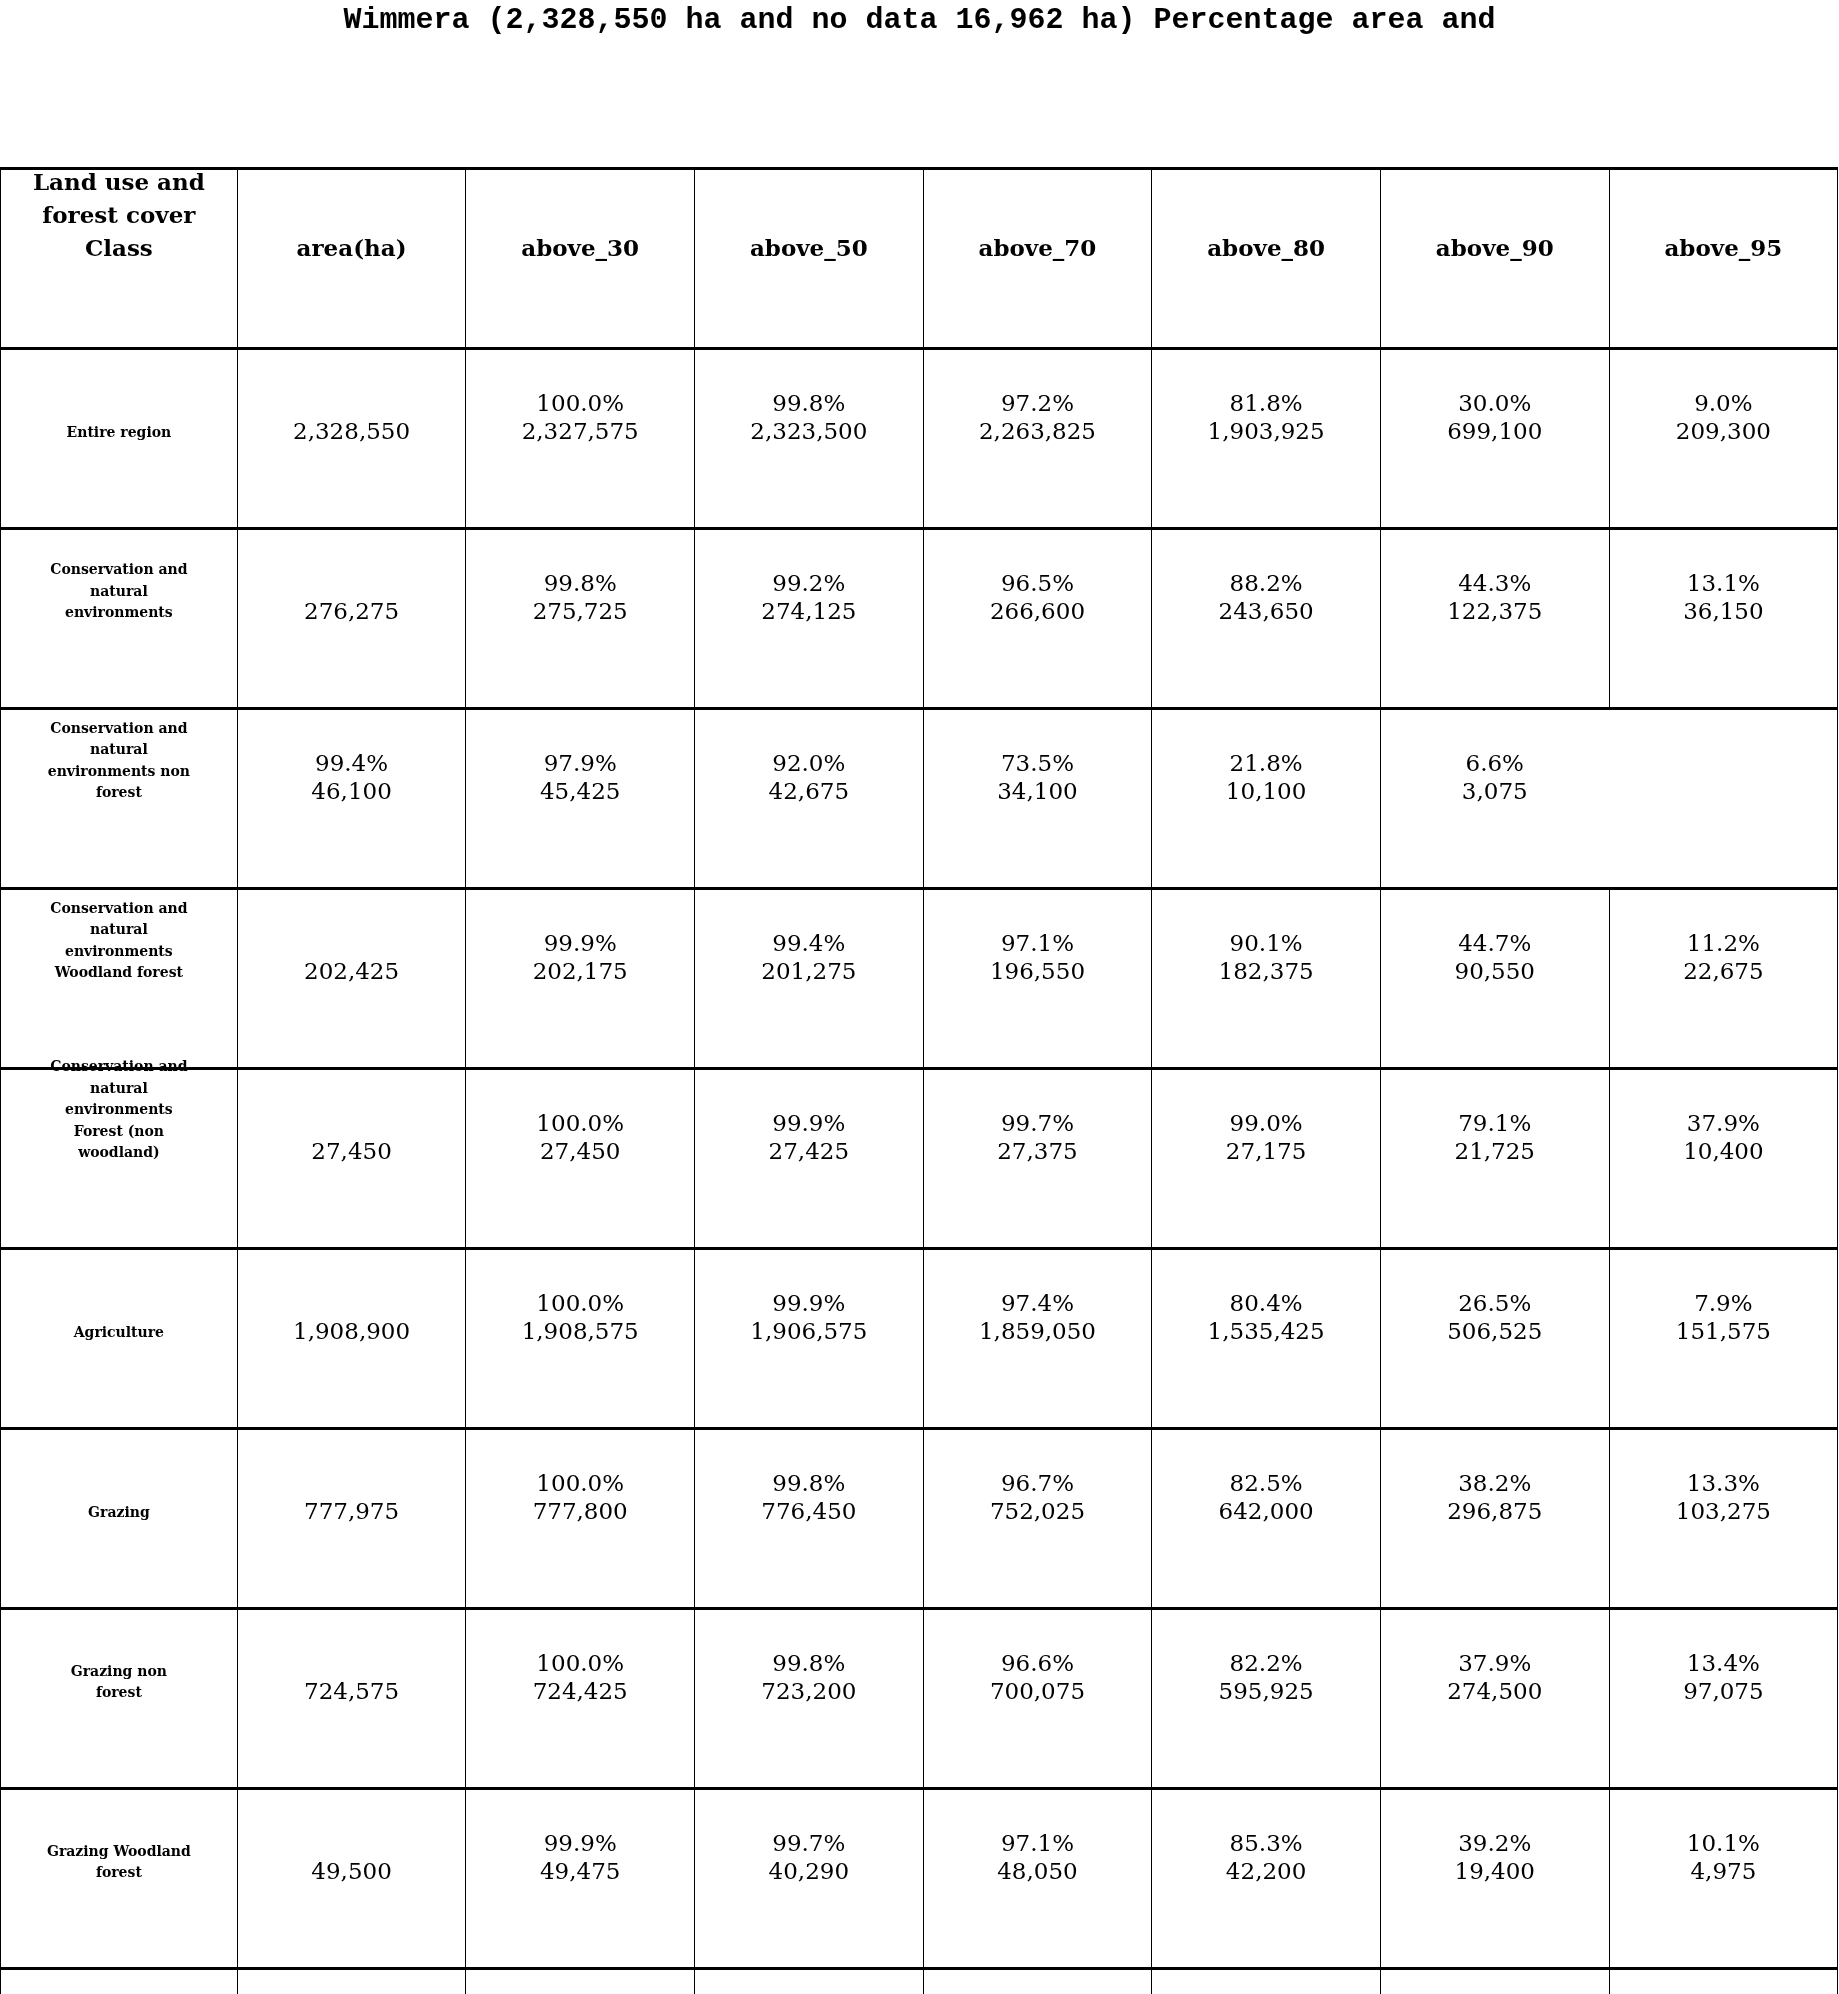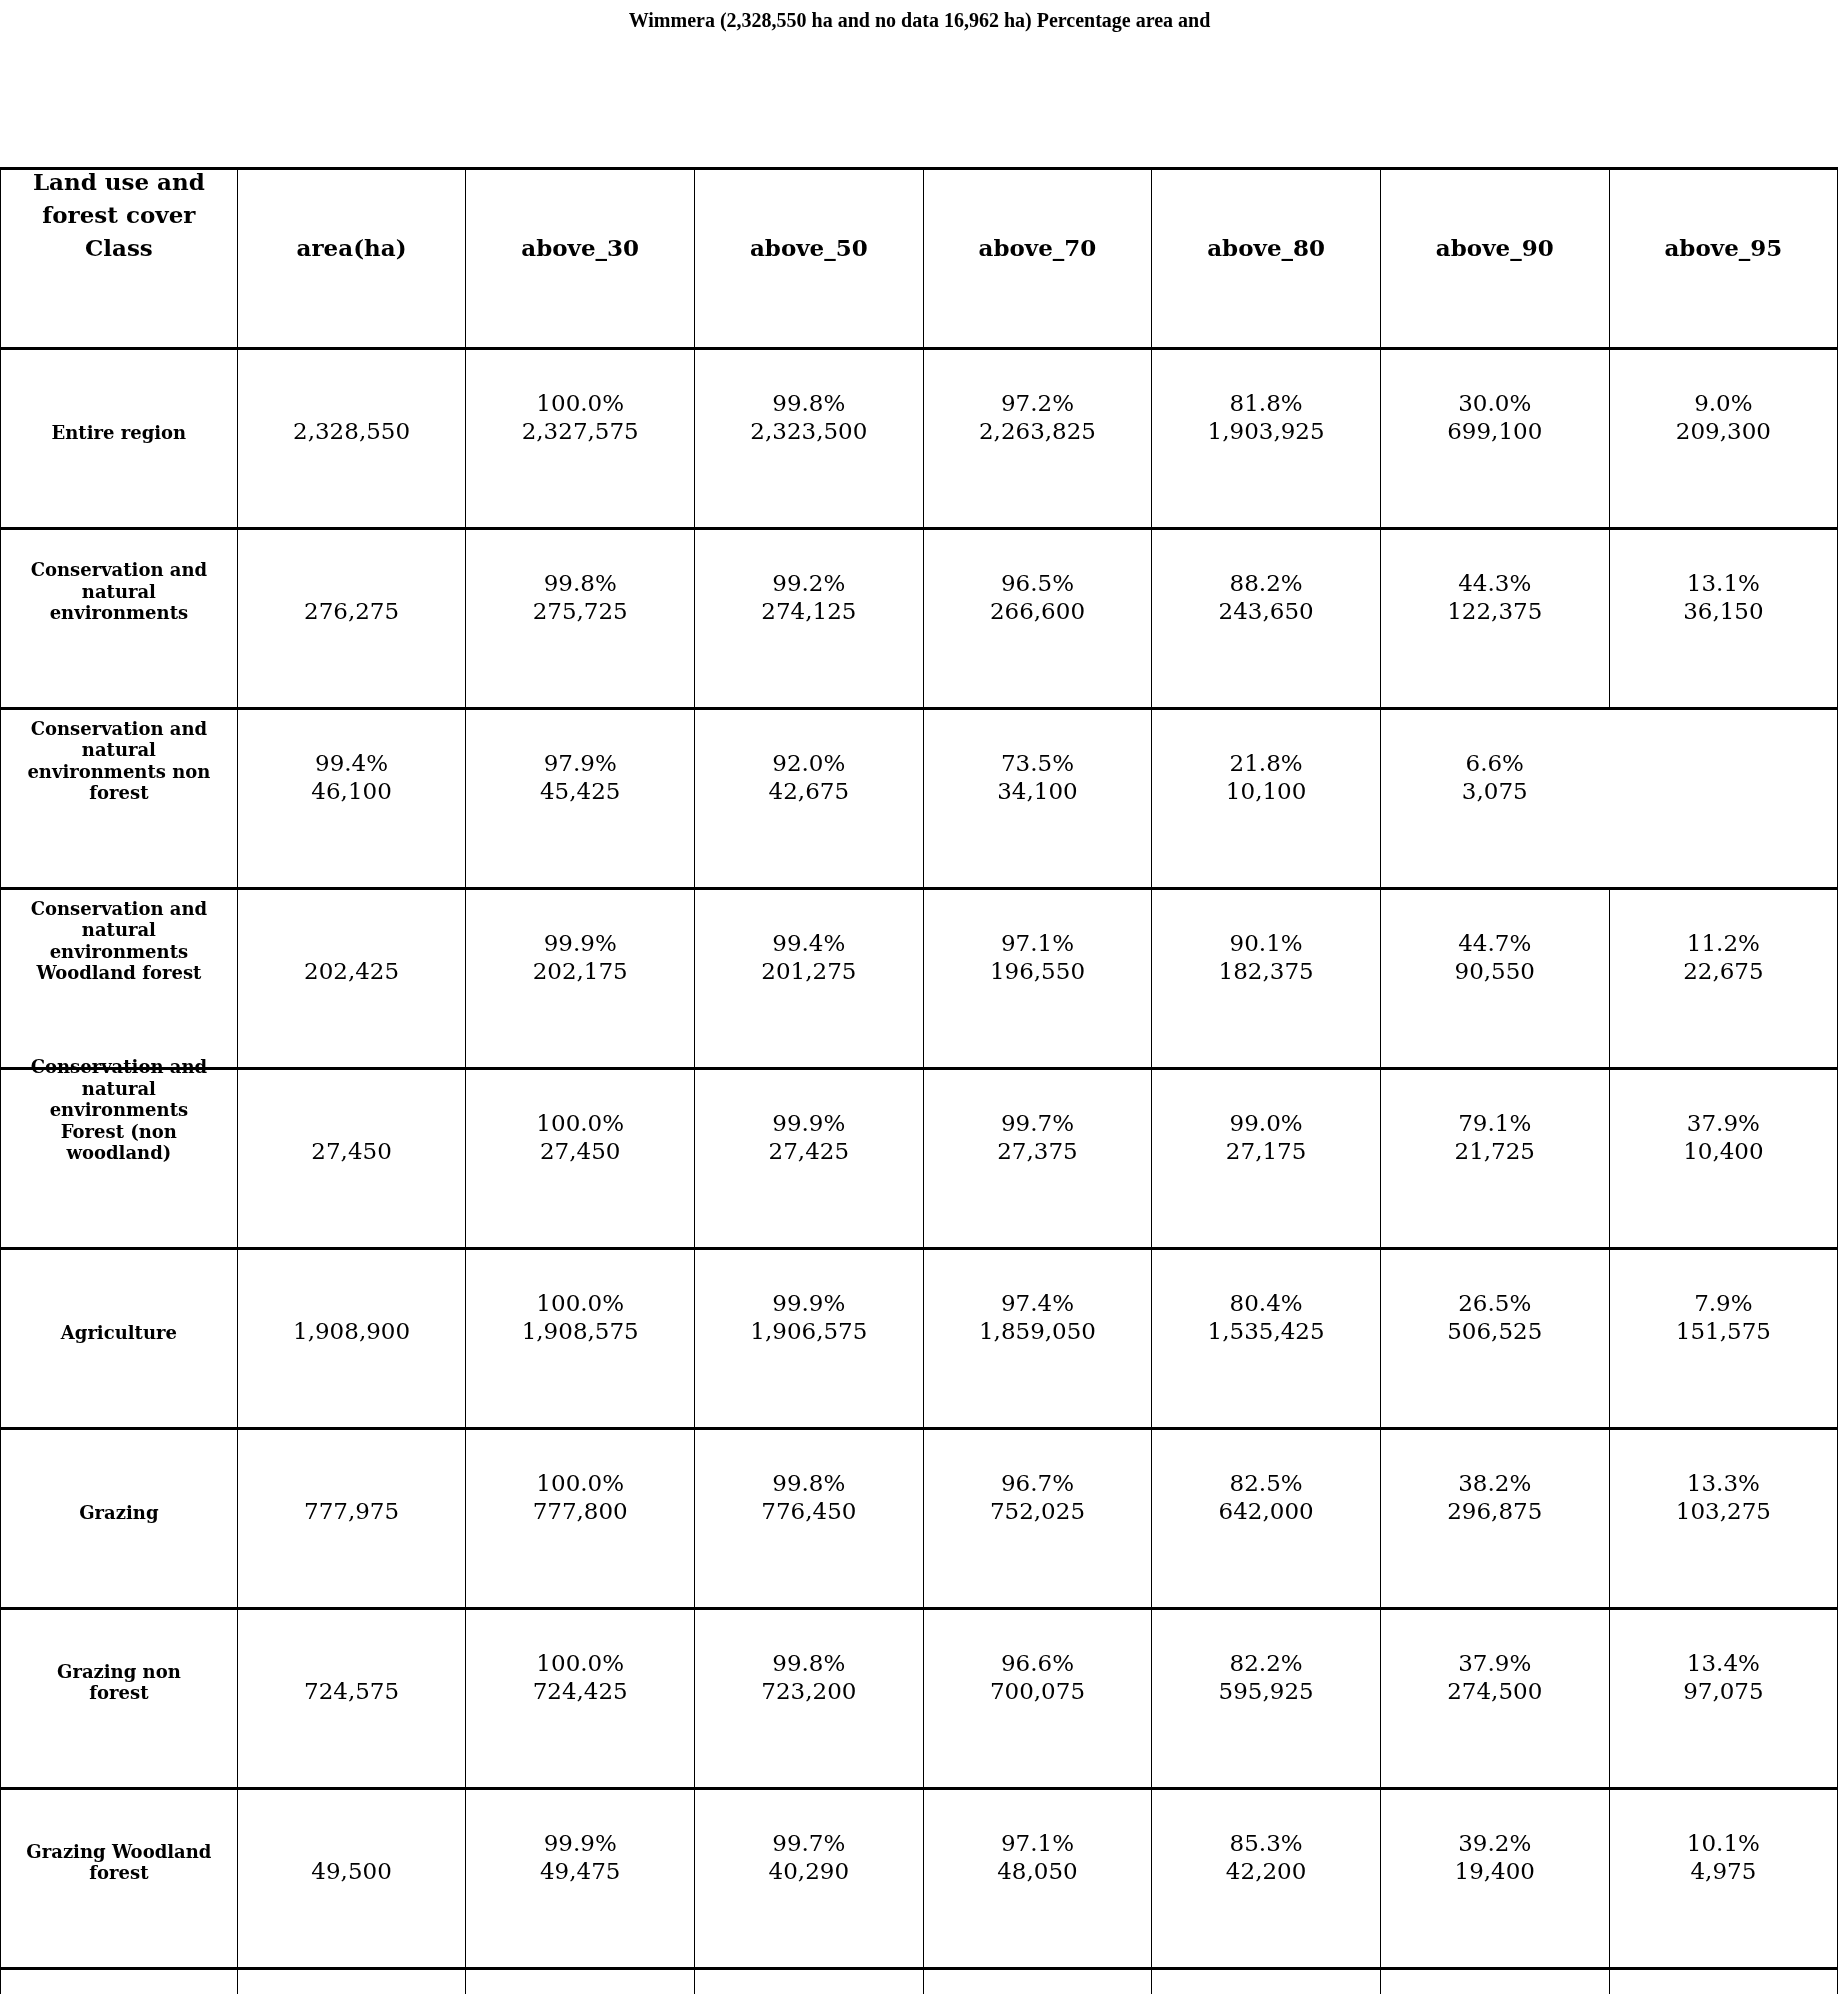--- a/index.html
+++ b/index.html
@@ -1,33 +1,33 @@
 <!DOCTYPE html>
 <html style="font-size:6.4px"><head>
 <meta charset="utf-8">
 <style>
   html,body{margin:0;padding:0;background:#ffffff;}
   body{width:1839px;height:2549px;position:relative;overflow:hidden;
        font-family:"DejaVu Serif","Liberation Serif",serif;color:#000;}
 
   
   .title{position:absolute;top:2.4px;left:0;width:100%;text-align:center;
-         font-family:Liberation Serif, serif;
-         font-weight:bold;font-size:20px;line-height:37px;}
+         font-family:Liberation Mono, monospace;
+         font-weight:bold;font-size:30px;line-height:37px;}
 
   
   .table{position:absolute;top:167px;left:0;right:0.8px;
          border-left:1.6px solid #000;border-right:1.6px solid #000;
          border-bottom:3.6px solid #000;}
   .trow{display:grid;grid-template-columns:12.84% repeat(7,1fr);
         height:177px;border-top:3.6px solid #000;position:relative;}
   .cell{position:relative;}
   .cell + .cell{border-left:1.6px solid #000;}
   .inner{position:absolute;left:2.4px;right:2.4px;bottom:47%;text-align:center;}
-  .label{font-weight:bold;font-size:18px;line-height:21.5px;white-space:pre-line;}
+  .label{font-weight:bold;font-size:14px;line-height:21.5px;white-space:pre-line;}
   .hdr{font-weight:bold;font-size:23px;line-height:33px;white-space:pre-line;}
   .num,.pct,.val{font-size:23px;line-height:25px;}
   .pct{margin-bottom:2.4px;}
 </style>
 </head>
 <body>
 
 <div class="title">
   <div>Wimmera (2,328,550 ha and no data 16,962 ha) Percentage area and</div>
 </div>

